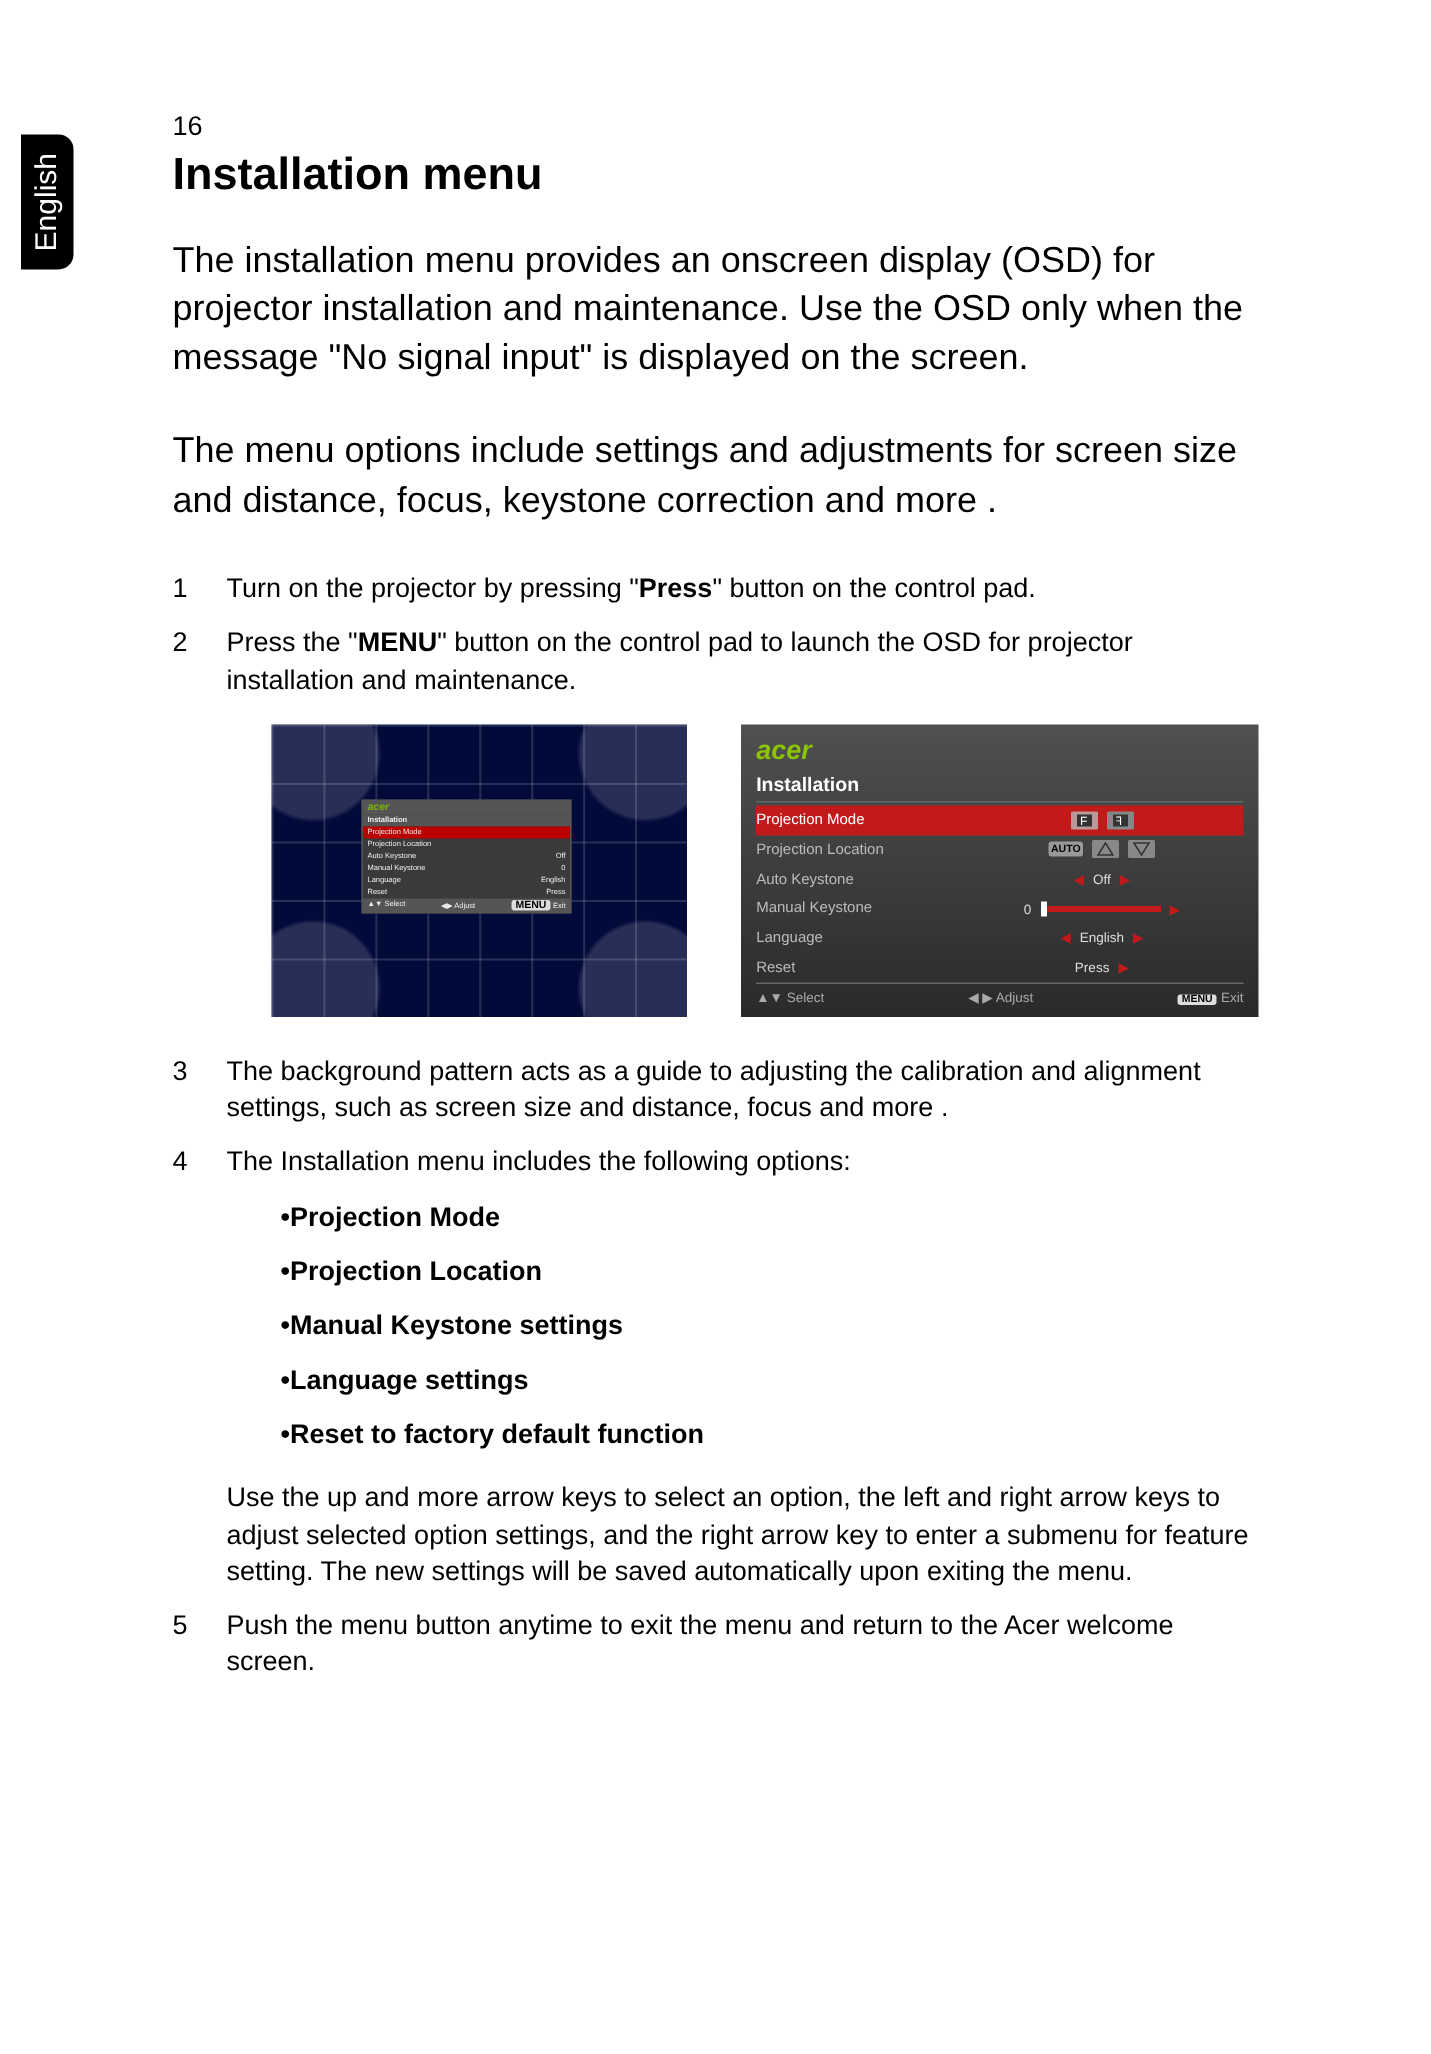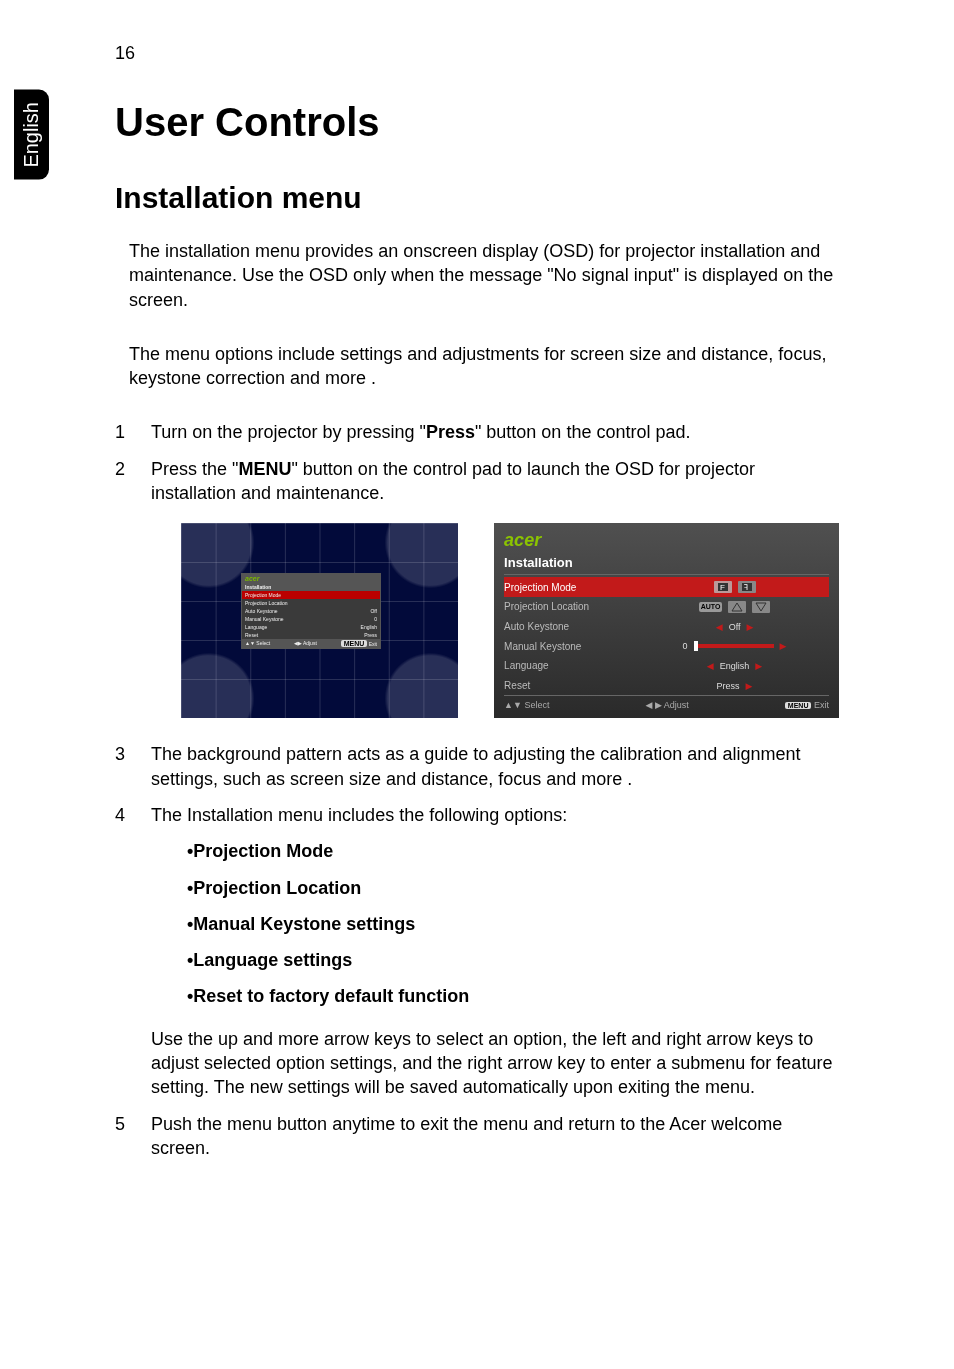--- a/index.html
+++ b/index.html
@@ -6,21 +6,21 @@
   body {
     font-family: "Segoe UI", Tahoma, Arial, sans-serif;
     background: #fff;
     width: 954px;
     margin: 0 auto;
     color: #000;
     position: relative;
   }
   .page-number {
     position: absolute;
-    top: 43px;
+    top: 74px;
     left: 115px;
     font-size: 18px;
   }
   .side-tab {
     position: absolute;
     left: 14px;
     top: 90px;
     background: #000;
     color: #fff;
     writing-mode: vertical-rl;
@@ -36,24 +36,23 @@
     font-size: 40px;
     font-weight: 700;
     margin-bottom: 36px;
   }
   h2 {
     font-size: 30px;
     font-weight: 700;
     margin-bottom: 24px;
   }
   p.body {
-    font-size: 18px;
+    font-size: 24px;
     line-height: 1.35;
     margin-bottom: 30px;
-    margin-left: 14px;
   }
   ol.steps {
     list-style: none;
     font-size: 18px;
   }
   ol.steps > li {
     display: flex;
     margin-bottom: 12px;
     line-height: 1.35;
   }
@@ -140,21 +139,20 @@
   .menu-badge { background:#ddd; color:#000; font-size:7px; font-weight:700; padding:0 3px; border-radius:2px;}
 </style>
 </head>
 <body>
 
 <div class="page-number">16</div>
 <div class="side-tab">English</div>
 
 <div class="content">
 
-  <h1>User Controls</h1>
   <h2>Installation menu</h2>
 
   <p class="body">The installation menu provides an onscreen display (OSD) for projector installation and maintenance. Use the OSD only when the message "No signal input" is displayed on the screen.</p>
   <p class="body">The menu options include settings and adjustments for screen size and distance, focus, keystone correction and more .</p>
 
   <ol class="steps">
     <li>
       <span class="num">1</span>
       <span class="step-body">
         <span>Turn on the projector by pressing "</span><b>Press</b><span>" button on the control pad.</span>

